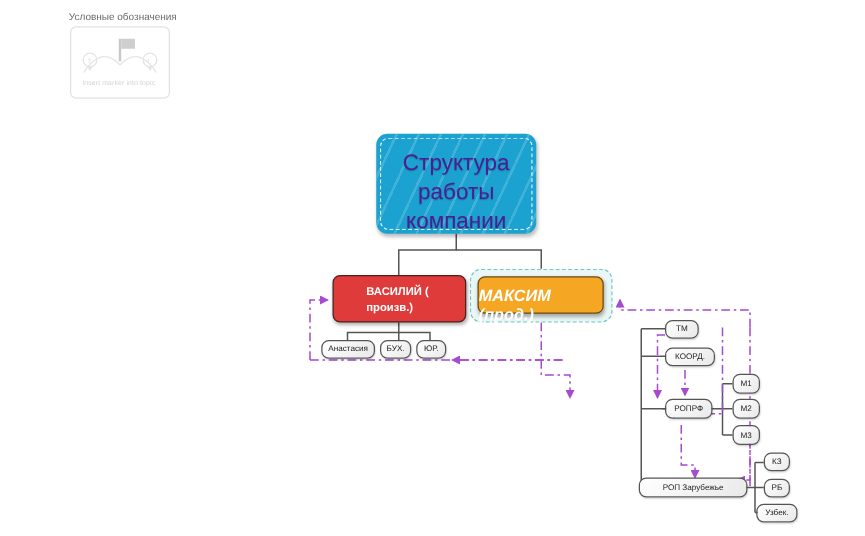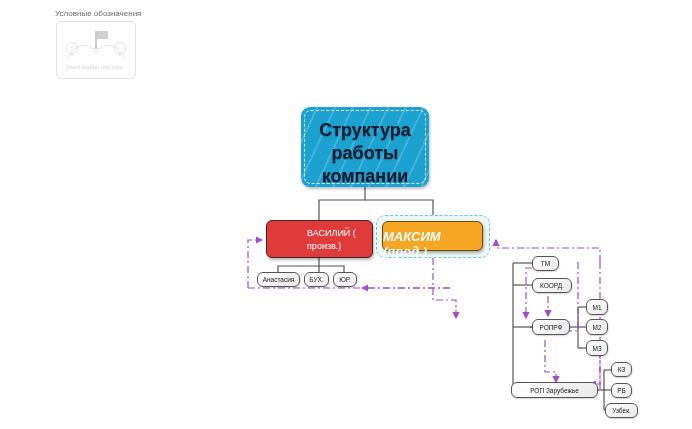--- a/index.html
+++ b/index.html
@@ -45,34 +45,34 @@
     border-radius:7px;
   }
   #title-node .hatch{
     position:absolute;left:0;top:0;right:0;bottom:0;
     background:repeating-linear-gradient(115deg,
        rgba(255,255,255,.00) 0px,rgba(255,255,255,.00) 14px,
        rgba(255,255,255,.17) 14px,rgba(255,255,255,.17) 16px);
   }
   #title-text{
     position:absolute;left:0;right:0;top:12px;
-    text-align:center;color:#0f172a;
-    font-size:18px;font-weight:bold;line-height:23px;
+    text-align:center;color:#4c1d95;
+    font-size:18px;font-weight:normal;line-height:23px;
     text-shadow:0 1px 1px rgba(0,0,0,.25);
   }
 
   
   #vasiliy{
     left:266px;top:220px;width:107px;height:38px;
     background:#e03b3b;border:1.4px solid #4a2020;border-radius:6px;
     box-sizing:border-box;box-shadow:1px 2px 3px rgba(0,0,0,.3);
   }
   #vasiliy .lbl{
-    position:absolute;left:20px;top:6px;right:5px;
-    color:#ffffff;font-size:9px;font-weight:normal;line-height:13px;padding-left:20px;
+    position:absolute;left:6px;top:6px;right:5px;
+    color:#ffffff;font-size:9px;font-weight:bold;line-height:13px;padding-left:20px;
   }
   #maksim-sel{
     left:376px;top:215px;width:114px;height:43px;
     border:1.6px dashed #6fc8c8;border-radius:9px;
     background:#eaf7f6;box-sizing:border-box;
   }
   #maksim{
     left:382px;top:221px;width:101px;height:30px;
     background:#f5a623;border:1.2px solid #6b4a10;border-radius:6px;
     box-sizing:border-box;box-shadow:1px 2px 3px rgba(0,0,0,.3);

